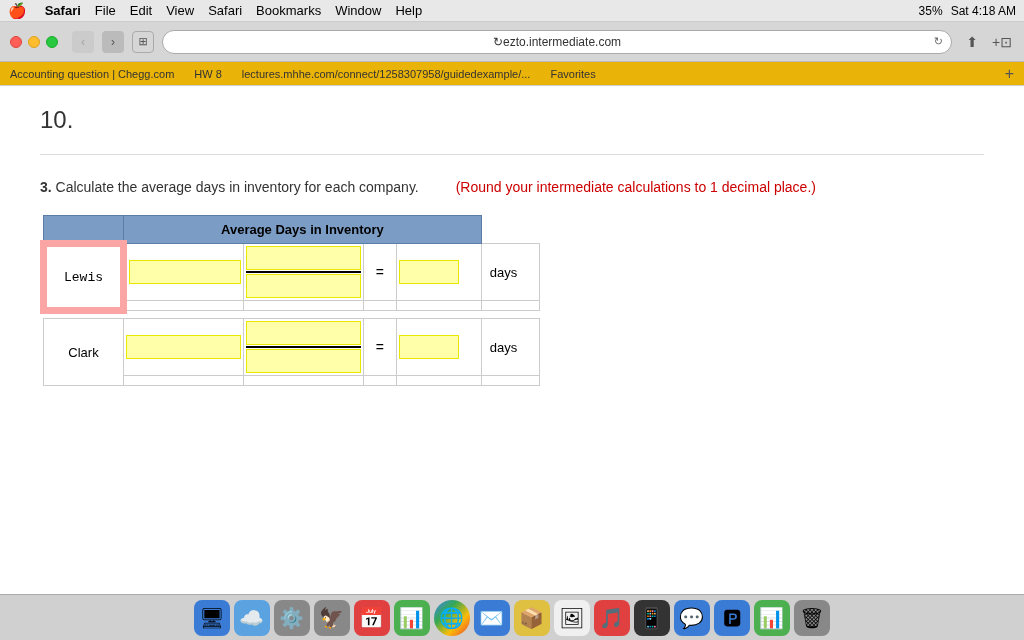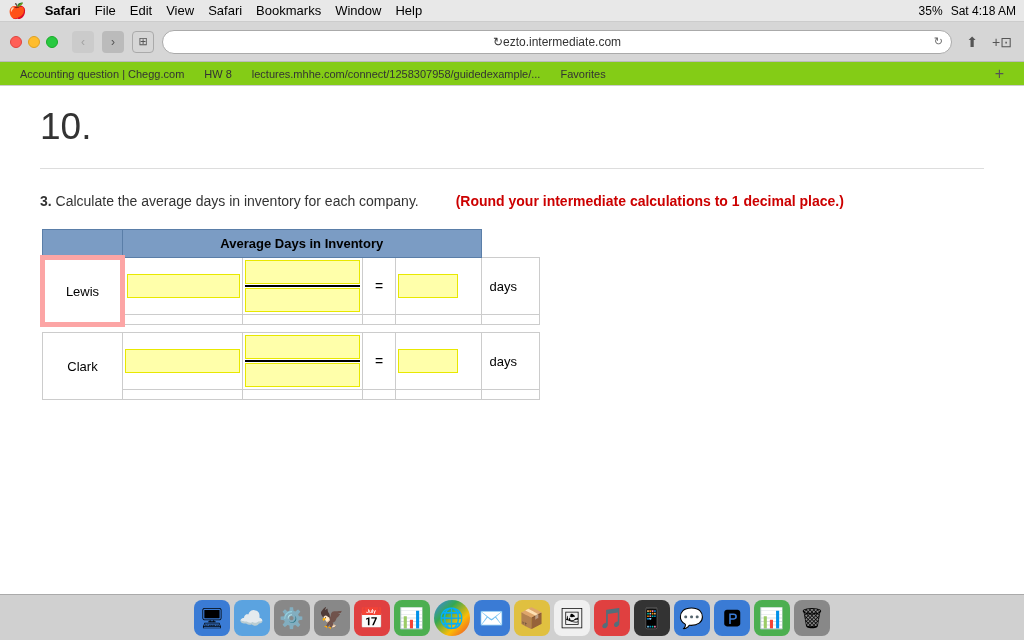--- a/index.html
+++ b/index.html
@@ -79,24 +79,24 @@
     .toolbar-icon-btn {
       width: 24px; height: 24px;
       display: flex; align-items: center; justify-content: center;
       font-size: 14px; color: #555;
     }
 
     
     .bookmarks-bar {
       width: 100%;
       height: 24px;
-      background: #84cc16;
-      display: flex;
-      align-items: center;
-      padding: 0 20px;
+      background: #eab308;
+      display: flex;
+      align-items: center;
+      padding: 0 10px;
       gap: 20px;
       font-size: 11px;
       color: #333;
       border-bottom: 1px solid #ccc;
     }
     .bookmark-item { cursor: pointer; color: #333; font-size: 11px; }
     .bookmark-add { margin-left: auto; font-size: 16px; color: #555; cursor: pointer; }
 
     
     .main-content {
@@ -115,21 +115,21 @@
       margin-bottom: 20px;
     }
     .question-value { font-size: 12px; color: #555; }
     .question-points { font-size: 16px; color: #333; font-weight: bold; }
 
     
     .divider { width: 100%; height: 1px; background: #ddd; margin-bottom: 24px; }
 
     
     .question-text { font-size: 14px; color: #333; margin-bottom: 20px; }
-    .question-text .highlight { color: #cc0000; font-weight: bold; padding-left: 33px; }
+    .question-text .highlight { color: #cc0000; font-weight: normal; padding-left: 33px; }
 
     
     .inventory-table {
       border-collapse: collapse;
       width: 500px;
       font-size: 13px;
     }
     .inventory-table .header-row th {
       background: #7b9cc4;
       color: #000;
@@ -265,42 +265,42 @@
   <span class="bookmark-item">Accounting question | Chegg.com</span>
   <span class="bookmark-item">HW 8</span>
   <span class="bookmark-item">lectures.mhhe.com/connect/1258307958/guidedexample/...</span>
   <span class="bookmark-item">Favorites</span>
   <span class="bookmark-add">+</span>
 </div>
 
 <div class="main-content">
   <div class="question-header">
     <div>
-      <span style="font-size:37px;color:#333;">10.</span>
+      <span style="font-size:24px;color:#333;">10.</span>
     </div>
   </div>
   <div class="divider"></div>
 
   <p class="question-text">
     <strong>3.</strong>
     <span>Calculate the average days in inventory for each company.</span>
     <span class="highlight">(Round your intermediate calculations to 1 decimal place.)</span>
   </p>
 
   <table class="inventory-table">
     <thead>
       <tr class="header-row">
         <th style="background:#7b9cc4;width:80px;"></th>
         <th colspan="4" style="background:#7b9cc4;text-align:center;">Average Days in Inventory</th>
       </tr>
     </thead>
     <tbody>
 
       <tr>
-        <td class="company-label" rowspan="2" style="border:5px solid #fca5a5;">Lewis</td>
+        <td class="company-label" rowspan="2" style="border:7px solid #fca5a5;font-family:Liberation Mono, monospace;">Lewis</td>
         <td class="input-cell" style="width:120px;">
           <input type="text" class="yellow-input" style="">
         </td>
         <td class="input-cell" style="width:120px;position:relative;">
           <div>
             <input type="text" class="yellow-input" style="display: block; margin-bottom: 1px;">
             <div class="divider-line"></div>
             <input type="text" class="yellow-input" style="display: block; margin-top: 1px;">
           </div>
         </td>

